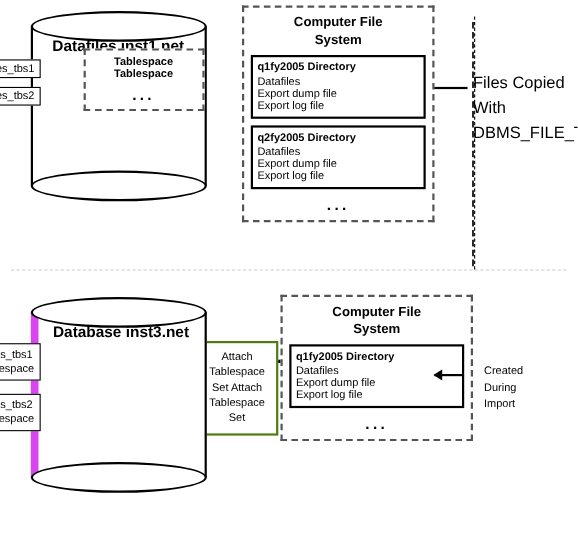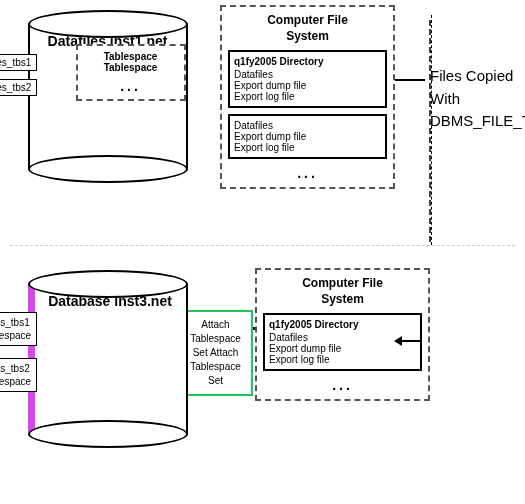--- a/index.html
+++ b/index.html
@@ -104,20 +104,21 @@
     <div style="font-weight:bold; font-size:12px; text-align:center; margin-bottom:6px; line-height:1.3;">Computer File<br>System</div>
 
     <div style="border:2px solid #000; padding:4px; margin-bottom:6px; background:#fff;">
       <div style="font-weight:bold; font-size:10px; margin-bottom:2px;">q1fy2005 Directory</div>
       <div style="font-size:10px;">Datafiles</div>
       <div style="font-size:10px;">Export dump file</div>
       <div style="font-size:10px;">Export log file</div>
     </div>
 
     <div style="border:2px solid #000; padding:4px; margin-bottom:6px; background:#fff;">
+      <div style="font-weight:bold; font-size:10px; margin-bottom:2px;">q2fy2005 Directory</div>
       <div style="font-size:10px;">Datafiles</div>
       <div style="font-size:10px;">Export dump file</div>
       <div style="font-size:10px;">Export log file</div>
     </div>
 
     <div style="text-align:center; font-size:14px; font-weight:bold; letter-spacing:3px;">...</div>
   </div>
 
   <div style="position:absolute; right:5px; top:65px; font-size:15px; line-height:1.5; width:90px; text-align:left;">
     Files Copied<br>With<br>DBMS_FILE_TRANSFER
@@ -139,21 +140,21 @@
         </div>
         <div style="background:#fff; border:1.5px solid #000; padding:3px 5px; font-size:10px; line-height:1.3; text-align:center;">
           <span>sales_tbs2</span><br>
           <span>Tablespace</span>
         </div>
       </div>
     </div>
     <div style="width:160px; height:28px; border:2px solid #000; border-radius:50%; background:#fff; margin:-14px auto 0; position:relative; z-index:2;"></div>
   </div>
 
-  <div style="position:absolute; left:178px; top:310px; width:75px; border:2px solid #22c55e; padding:6px 4px; font-size:10px; text-align:center; background:#fff; line-height:1.4;">
+  <div style="position:absolute; left:178px; top:310px; width:75px; border:2px solid #4d7c0f; padding:6px 4px; font-size:10px; text-align:center; background:#fff; line-height:1.4;">
     <span>Attach
 Tablespace
 Set</span>
     Attach<br>Tablespace<br>Set
   </div>
 
   <div style="position:absolute; left:88px; top:317px; width:90px; height:2px; background:#000; display:flex; align-items:center;">
     <div style="position:absolute; left:-1px; top:-4px; border-top:5px solid transparent; border-bottom:5px solid transparent; border-right:8px solid #000;"></div>
   </div>
 
@@ -175,16 +176,19 @@
       <div style="font-size:10px;">Export log file</div>
     </div>
 
     <div style="text-align:center; font-size:14px; font-weight:bold; letter-spacing:3px;">...</div>
   </div>
 
   <div style="position:absolute; left:395px; top:340px; width:25px; height:2px; background:#000;">
     <div style="position:absolute; left:-1px; top:-4px; border-top:5px solid transparent; border-bottom:5px solid transparent; border-right:8px solid #000;"></div>
   </div>
 
+  <div style="position:absolute; right:5px; top:330px; font-size:10px; line-height:1.5; width:80px; text-align:left;">
+    Created<br>During<br>Import
+  </div>
 
   <div style="position:absolute; right:93px; top:15px; width:1px; height:230px; border-left:1.5px dashed #000;"></div>
 
 </div>
 
 </body></html>

